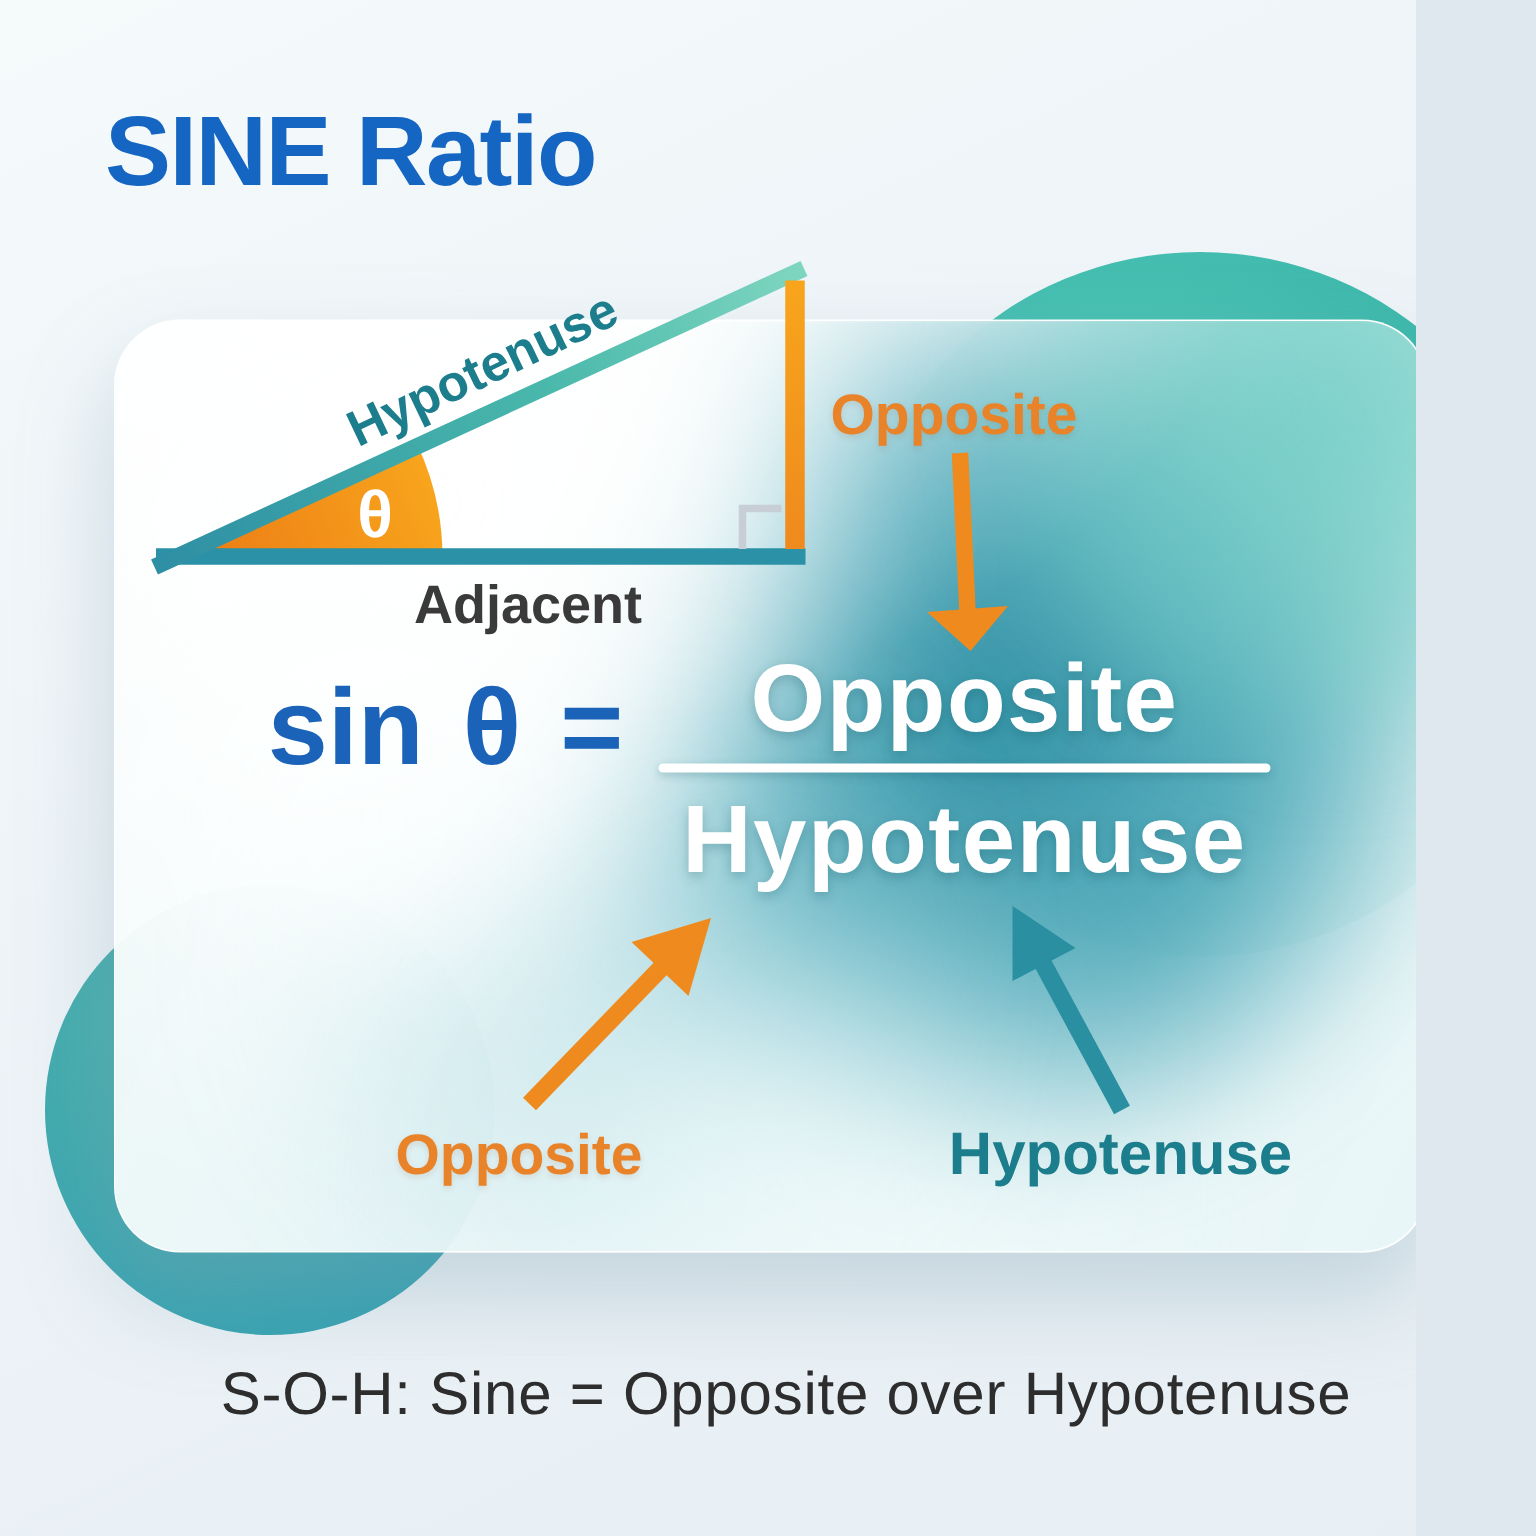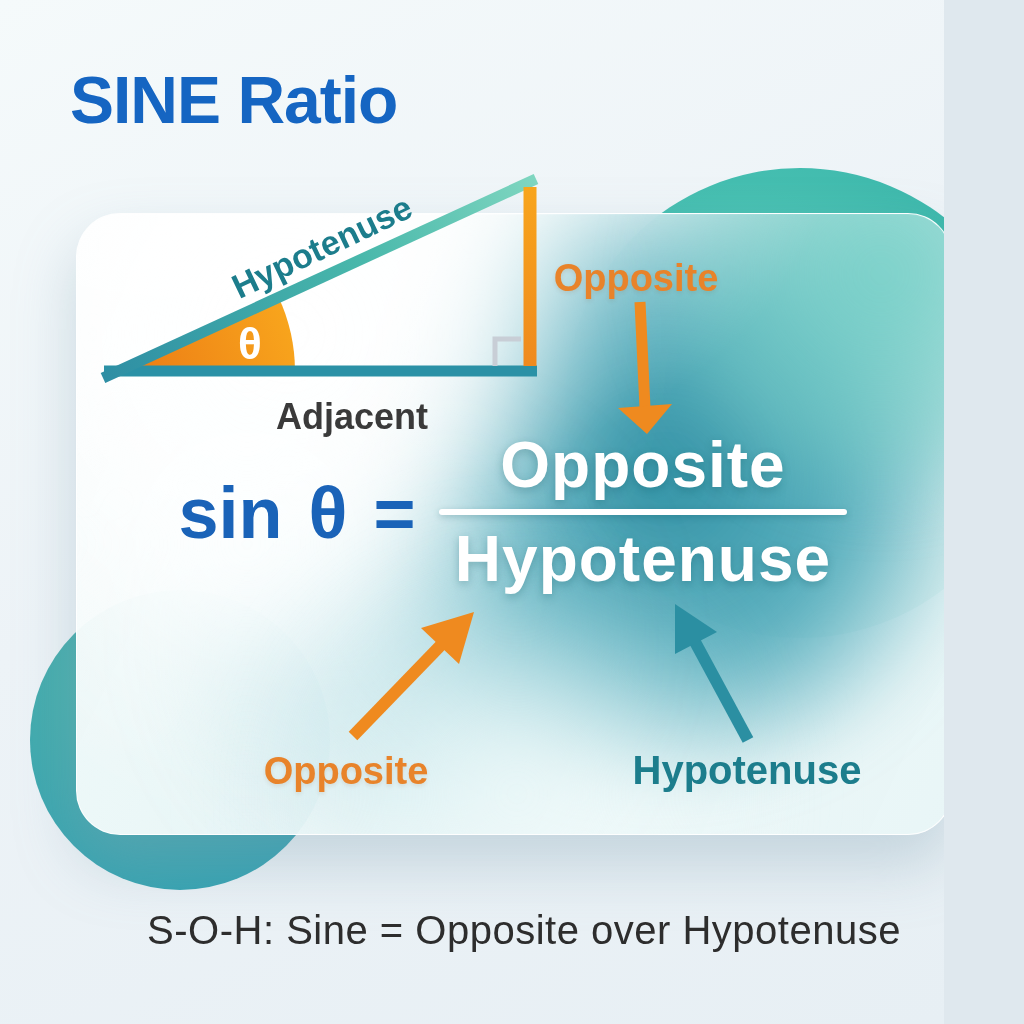--- a/index.html
+++ b/index.html
@@ -44,28 +44,28 @@
   
   .shapes{position:absolute;left:0;top:0;z-index:3;pointer-events:none;}
   
   .lbl{position:absolute;z-index:4;white-space:nowrap;transform:translate(-50%,-50%);}
   .page-title{
     position:absolute;left:70px;top:62px;z-index:5;
     font-size:66px;font-weight:800;letter-spacing:-1px;color:#1565c2;
   }
   .hyp-rot{left:322px;top:247px;font-size:34px;font-weight:700;color:#1c7d8c;
     transform:translate(-50%,-50%) rotate(-25.5deg);}
-  .adjacent{left:352px;top:417px;font-size:36px;font-weight:600;color:#3a3a3a;}
+  .adjacent{left:352px;top:403px;font-size:36px;font-weight:600;color:#3a3a3a;}
   .theta{left:250px;top:344px;font-size:44px;font-weight:700;color:#ffffff;}
   .opp-top{left:636px;top:278px;font-size:38px;font-weight:700;color:#e8832a;
     text-shadow:0 2px 4px rgba(120,60,0,0.12);}
   .opp-bottom{left:346px;top:771px;font-size:38px;font-weight:700;color:#e8832a;
     text-shadow:0 2px 4px rgba(120,60,0,0.12);}
   .hyp-bottom{left:747px;top:770px;font-size:40px;font-weight:700;color:#1c7d8c;}
-  .formula-lhs{left:297px;top:513px;font-size:72px;font-weight:800;color:#1a63b8;word-spacing:6px;}
+  .formula-lhs{left:297px;top:485px;font-size:72px;font-weight:800;color:#1a63b8;word-spacing:6px;}
   .fraction{
     position:absolute;left:643px;top:512px;z-index:4;transform:translate(-50%,-50%);
     display:flex;flex-direction:column;align-items:center;
   }
   .frac-text{font-size:64px;font-weight:700;color:#ffffff;letter-spacing:1px;white-space:nowrap;
     text-shadow:0 3px 8px rgba(10,80,90,0.28);}
   .frac-bar{width:408px;height:6px;border-radius:3px;background:#ffffff;margin:7px 0;
     box-shadow:0 2px 6px rgba(10,80,90,0.25);}
   .footer-text{left:512px;top:930px;font-size:40px;font-weight:500;color:#2d2d2d;letter-spacing:0.5px;margin-left:12px;}
 </style>

